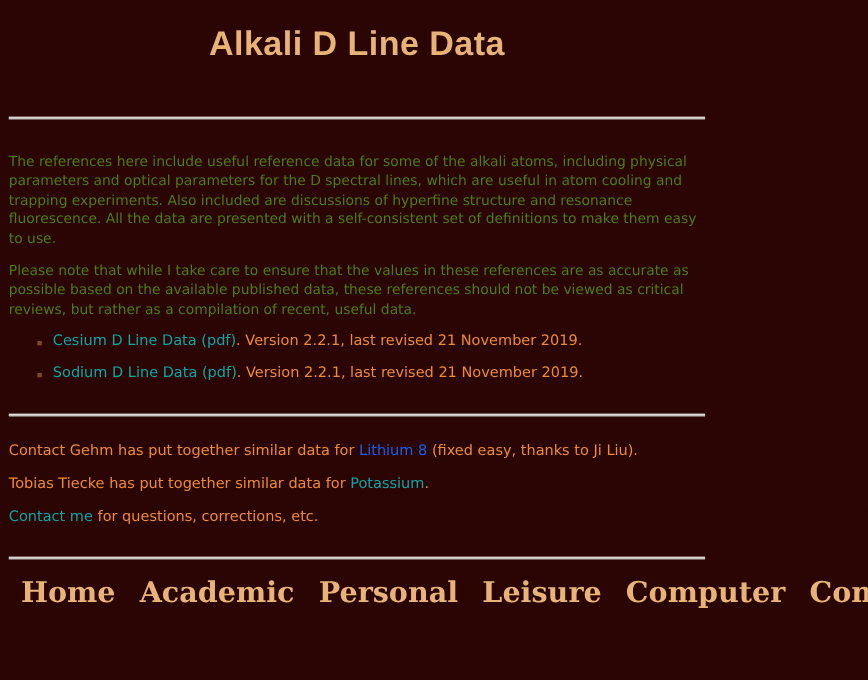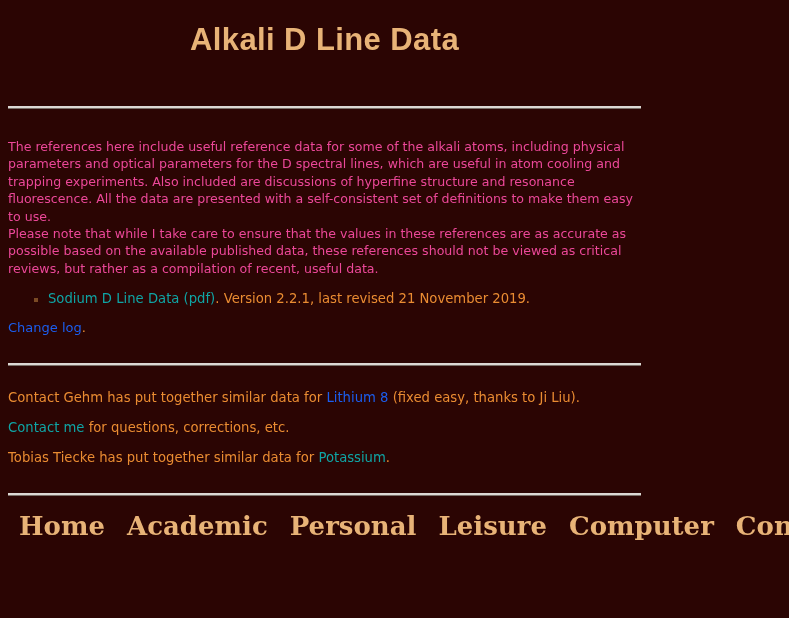--- a/index.html
+++ b/index.html
@@ -41,28 +41,28 @@
     margin: 0;
     background: #dcd8d4;
     box-shadow: 0 1px 0 #7a6f68;
   }
   .rule-1 { margin-top: 48px; }
   .rule-2 { margin-top: 28px; }
   .rule-3 { margin-top: 28px; }
 
   
   .body-text {
-    color: #ec4899;
+    color: #4d7c0f;
     font-family: "DejaVu Sans", sans-serif;
     font-size: 12.6px;
     line-height: 1.38;
     margin: 0;
   }
   .para-1 { margin-top: 30px; }
-  .para-2 { margin-top: 0; }
+  .para-2 { margin-top: 12px; }
 
   
   ul.ref-list {
     list-style: none;
     margin: 14px 0 0 0;
     padding: 0;
   }
   ul.ref-list > li {
     position: relative;
     padding-left: 40px;
@@ -125,39 +125,39 @@
 
   <h1 class="page-title">Alkali D Line Data</h1>
 
   <hr class="rule rule-1">
 
   <p class="body-text para-1">The references here include useful reference data for some of the alkali atoms, including physical parameters and optical parameters for the D spectral lines, which are useful in atom cooling and trapping experiments. Also included are discussions of hyperfine structure and resonance fluorescence. All the data are presented with a self-consistent set of definitions to make them easy to use.</p>
   <p class="body-text para-2">Please note that while I take care to ensure that the values in these references are as accurate as possible based on the available published data, these references should not be viewed as critical reviews, but rather as a compilation of recent, useful data.</p>
 
   <ul class="ref-list">
     <li>
+      <a class="link-visited" href="#">Cesium D Line Data</a><span> </span><a class="link-visited" href="#">(pdf)</a><span>. Version 2.2.1, last revised 21 November 2019.</span>
+    </li>
+    <li>
       <a class="link-visited" href="#">Sodium D Line Data</a><span> </span><a class="link-visited" href="#">(pdf)</a><span>. Version 2.2.1, last revised 21 November 2019.</span>
     </li>
   </ul>
 
-  <div class="change-log-line">
-    <a class="link-new" href="#">Change log</a><span>.</span>
-  </div>
 
   <hr class="rule rule-2">
 
   <div class="notes">
     <p class="note-line">
       <span>Contact Gehm has put together similar data for </span><a class="link-new" href="#">Lithium 8</a><span> (fixed easy, thanks to Ji Liu).</span>
     </p>
     <p class="note-line">
-      <span></span><a class="link-visited" href="#">Contact me</a><span> for questions, corrections, etc.</span>
+      <span>Tobias Tiecke has put together similar data for </span><a class="link-visited" href="#">Potassium</a><span>.</span>
     </p>
     <p class="note-line">
-      <span>Tobias Tiecke has put together similar data for </span><a class="link-visited" href="#">Potassium</a><span>.</span>
+      <span></span><a class="link-visited" href="#">Contact me</a><span> for questions, corrections, etc.</span>
     </p>
   </div>
 
   <hr class="rule rule-3">
 
   <nav class="footer-nav">
     <a href="#">Home</a><a href="#">Academic</a><a href="#">Personal</a><a href="#">Leisure</a><a href="#">Computer</a><a href="#">Contact</a>
   </nav>
 
 </div>

